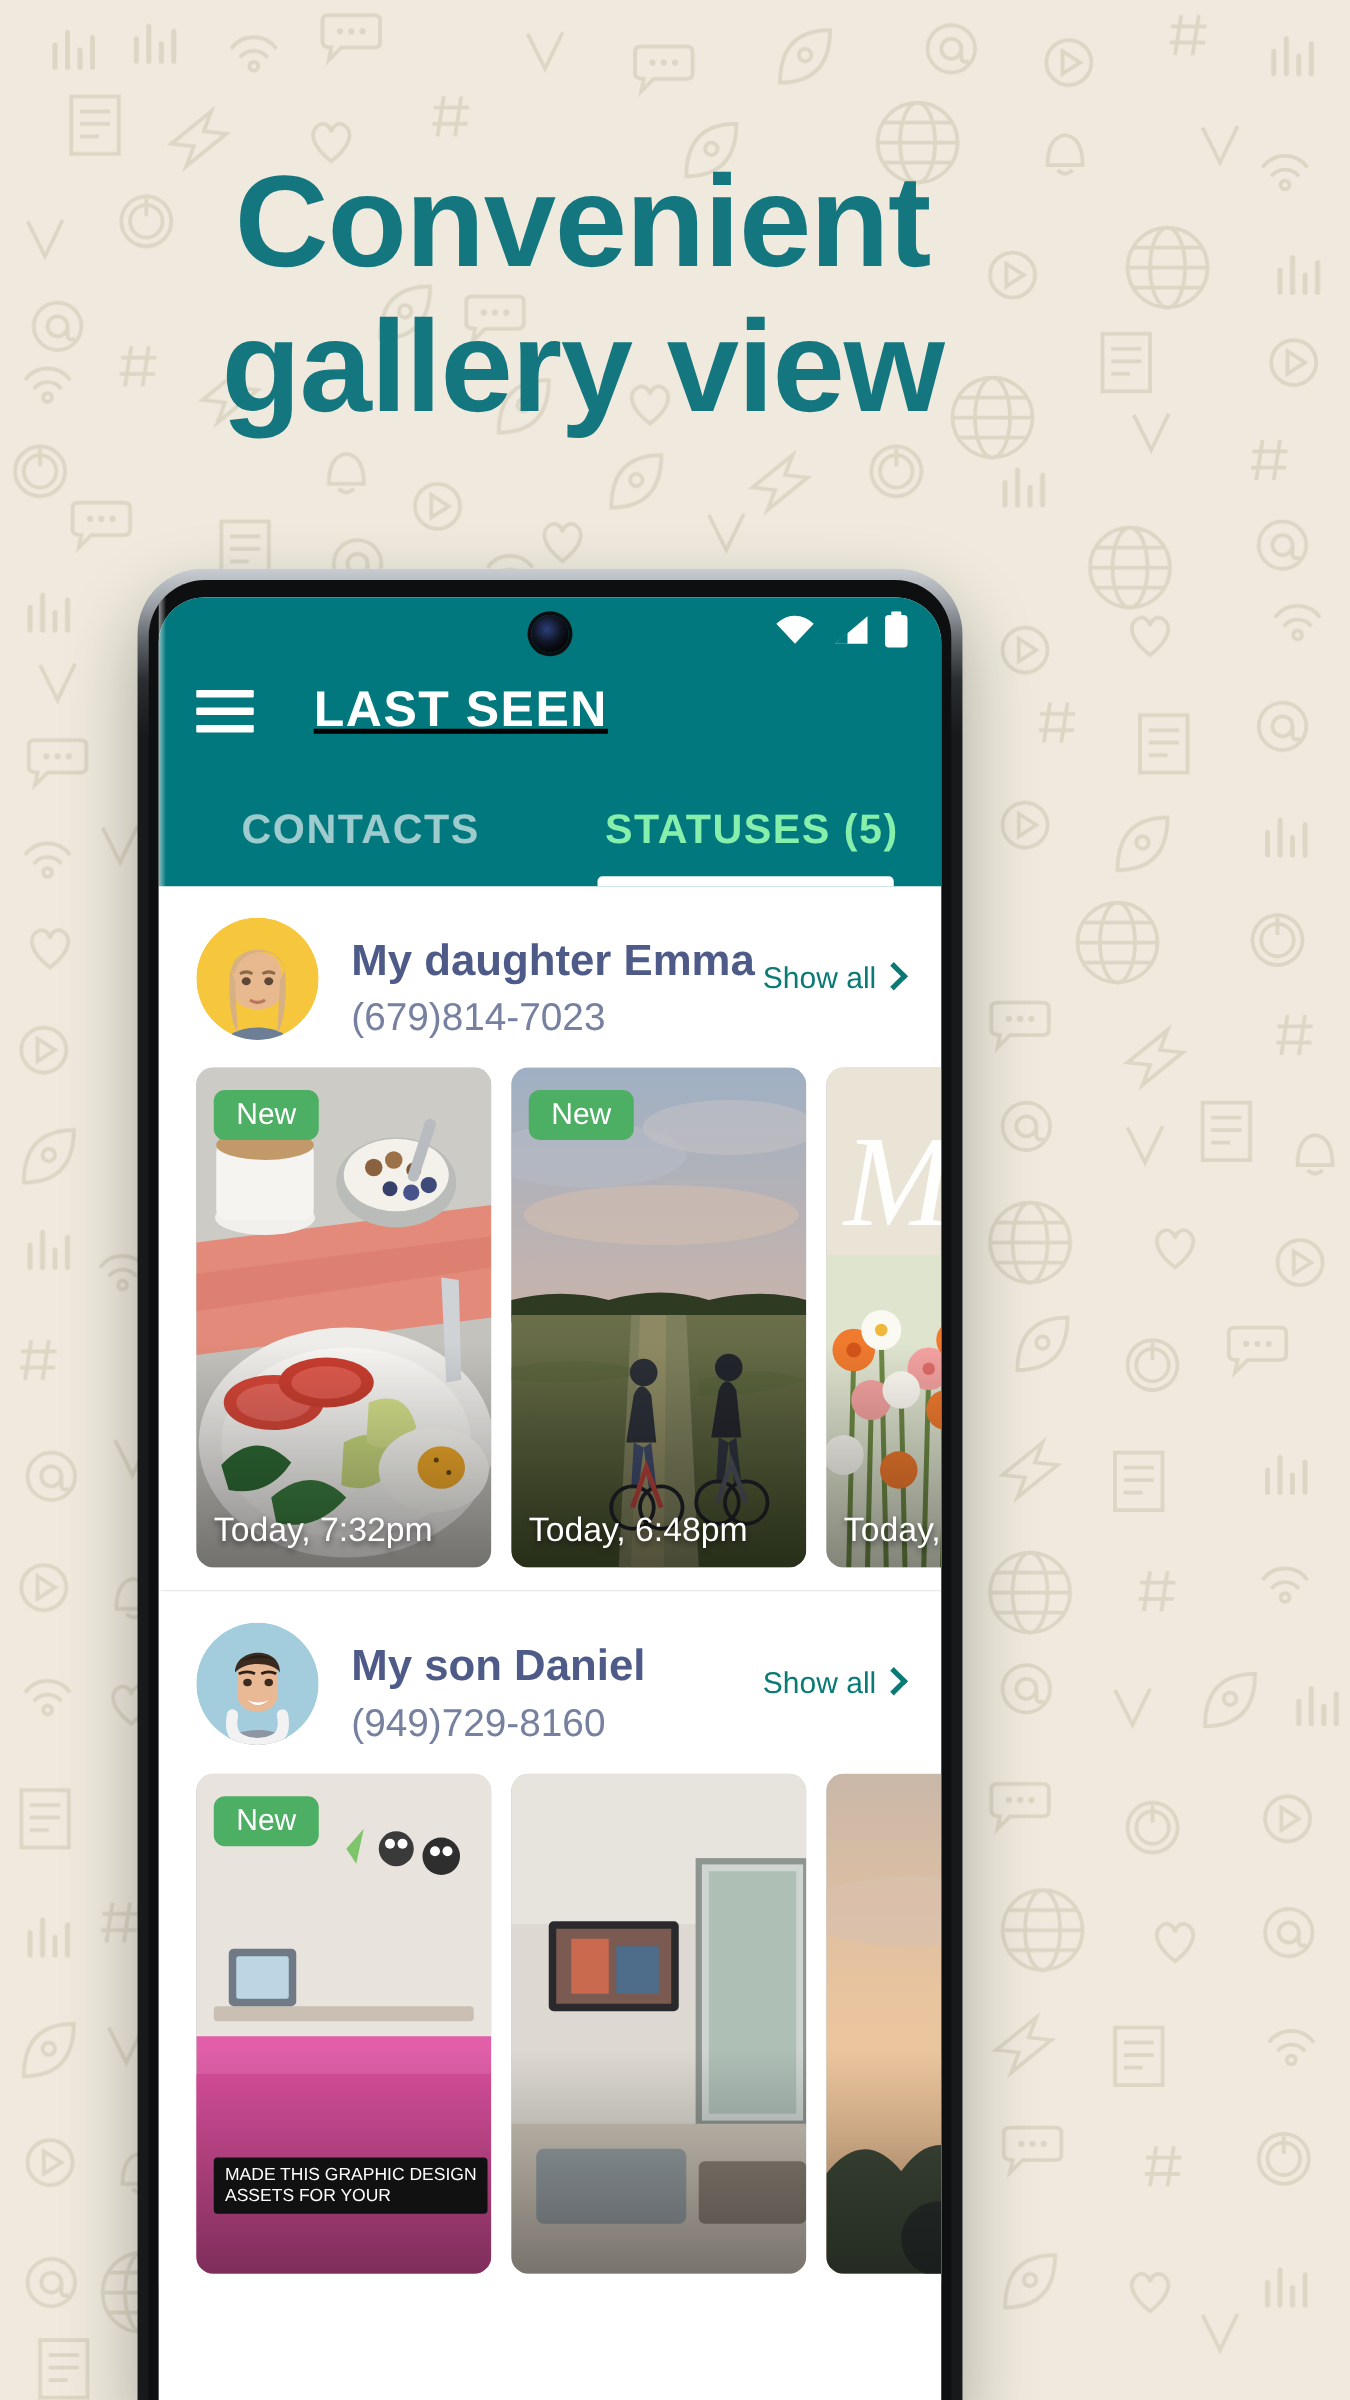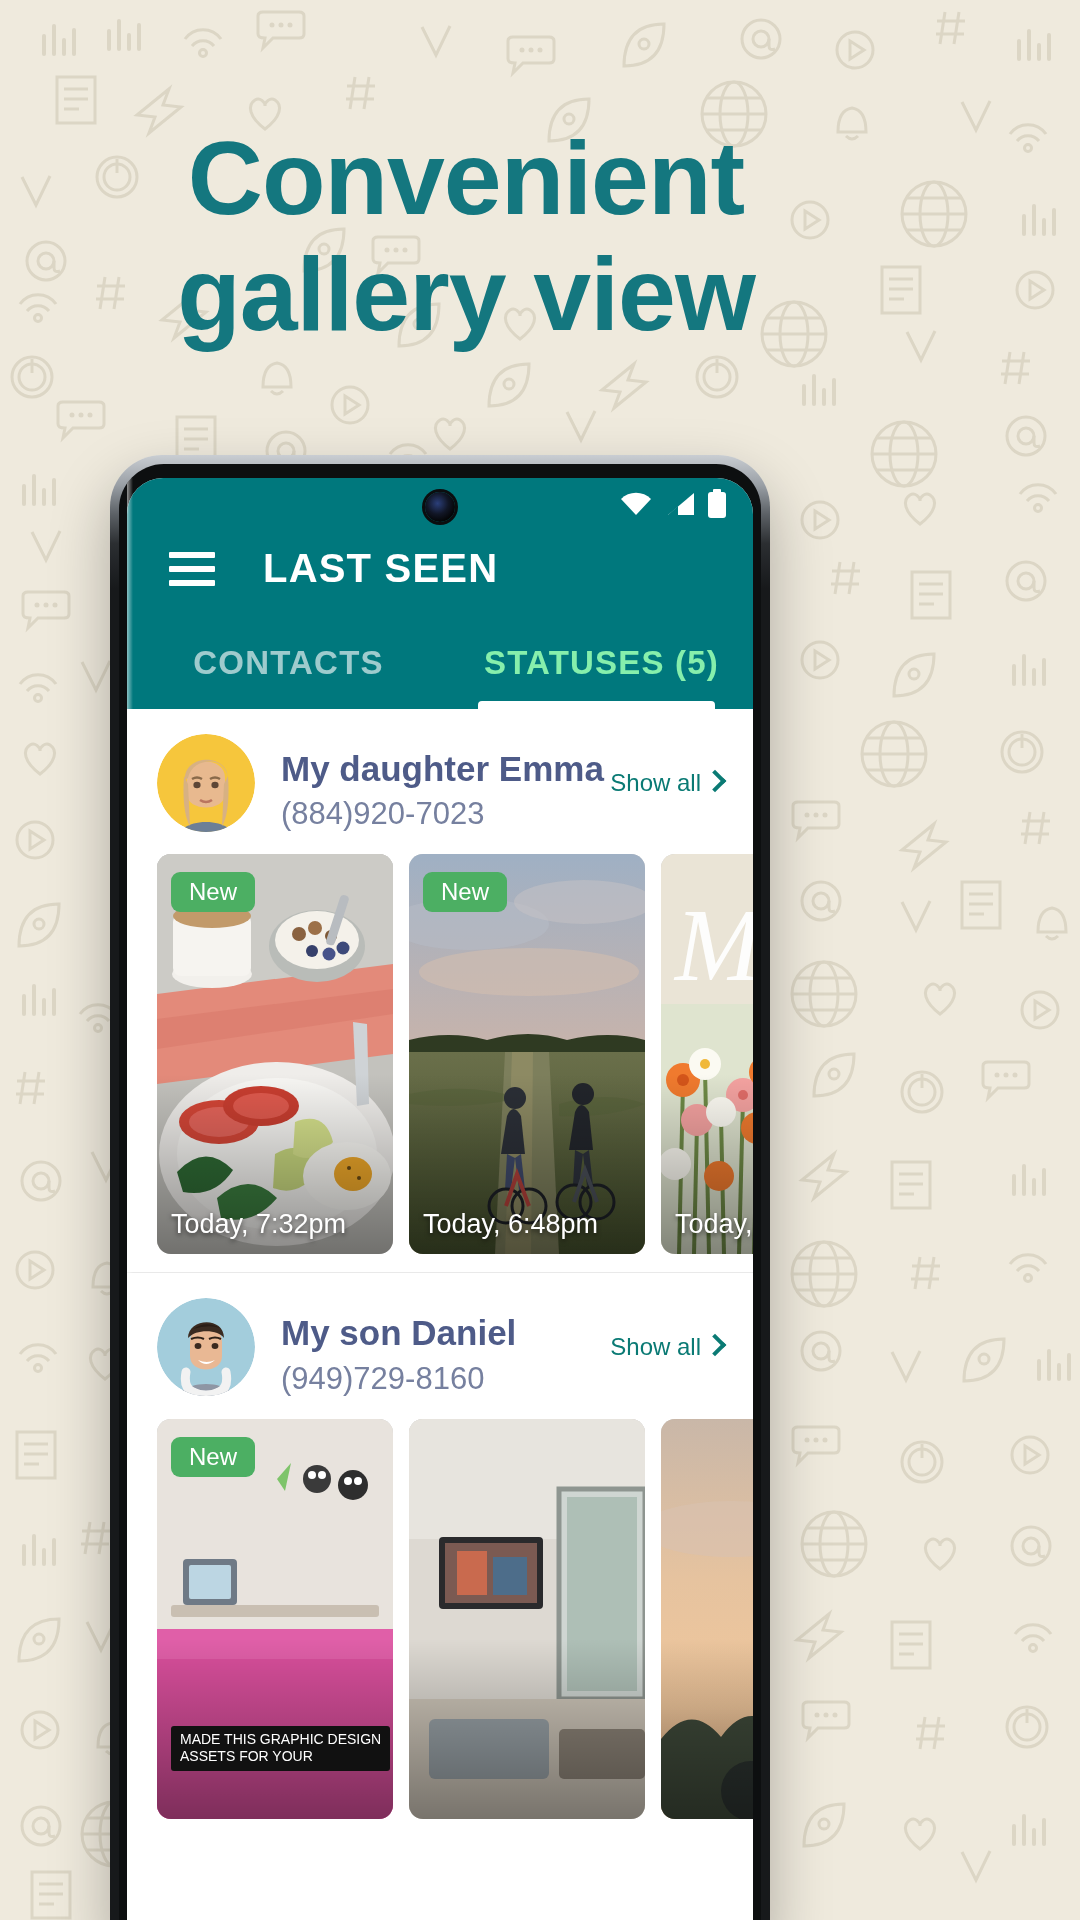--- a/index.html
+++ b/index.html
@@ -67,21 +67,21 @@
   }
   .punchhole {
     position:absolute; top:14px; left:50%; transform:translateX(-50%);
     width:30px; height:30px; border-radius:50%;
     background:radial-gradient(circle at 42% 38%,#2b3f7a 0%,#111626 42%,#050608 70%,#000 100%);
     box-shadow:0 0 0 3px #0b0d0f;
     z-index:6;
   }
   .ico { display:block; }
 
-  .titlerow { display:flex; align-items:center; padding:16px 0 26px 12px; }
+  .titlerow { display:flex; align-items:center; padding:16px 0 26px 0;text-decoration:underline; }
   .hamburger { width:46px; margin-left:30px; display:flex; flex-direction:column; gap:8px; }
   .hamburger span { display:block; height:6px; background:#fff; border-radius:1px; }
   .hamburger span:nth-child(1){ width:46px; }
   .hamburger span:nth-child(2){ width:46px; }
   .hamburger span:nth-child(3){ width:46px; }
   .apptitle {
     margin-left:48px; color:#fff; font-size:40px; font-weight:700; letter-spacing:1.2px;
   }
 
   .tabs { display:flex; height:92px; }
@@ -419,21 +419,21 @@
                 <path d="M71 42 C73 70 69 86 65 92 L67 50Z" fill="#d7b183"></path>
                 <ellipse cx="40" cy="51" rx="3.6" ry="3.2" fill="#5d4636"></ellipse>
                 <ellipse cx="58" cy="51" rx="3.6" ry="3.2" fill="#5d4636"></ellipse>
                 <path d="M35 45 Q40 42 45 45 M53 45 Q58 42 63 45" stroke="#8a6a4a" stroke-width="2.4" fill="none"></path>
                 <path d="M43 66 Q49 70 55 66" stroke="#b9755f" stroke-width="2.6" fill="none"></path>
               </g>
             </svg>
           </div>
           <div class="contact-meta">
             <div class="contact-name">My daughter Emma</div>
-            <div class="contact-phone">(884)920-7023</div>
+            <div class="contact-phone">(679)814-7023</div>
           </div>
           <div class="showall">
             <span>Show all</span>
             <i class="chev"></i>
           </div>
         </div>
 
         <div class="strip">
 
           <div class="card">

